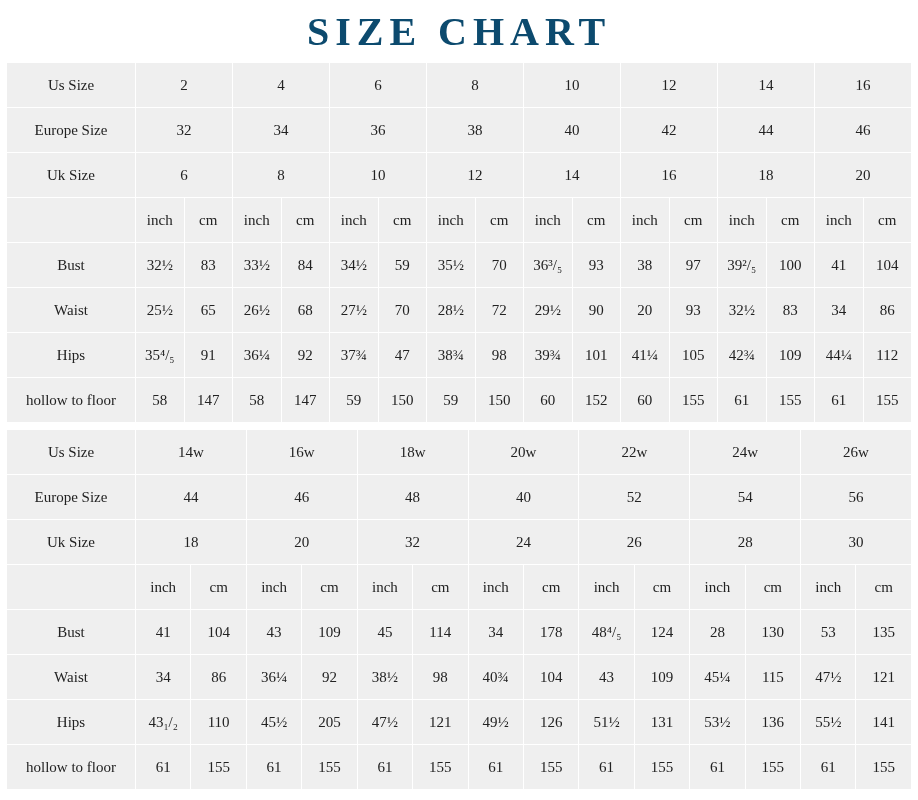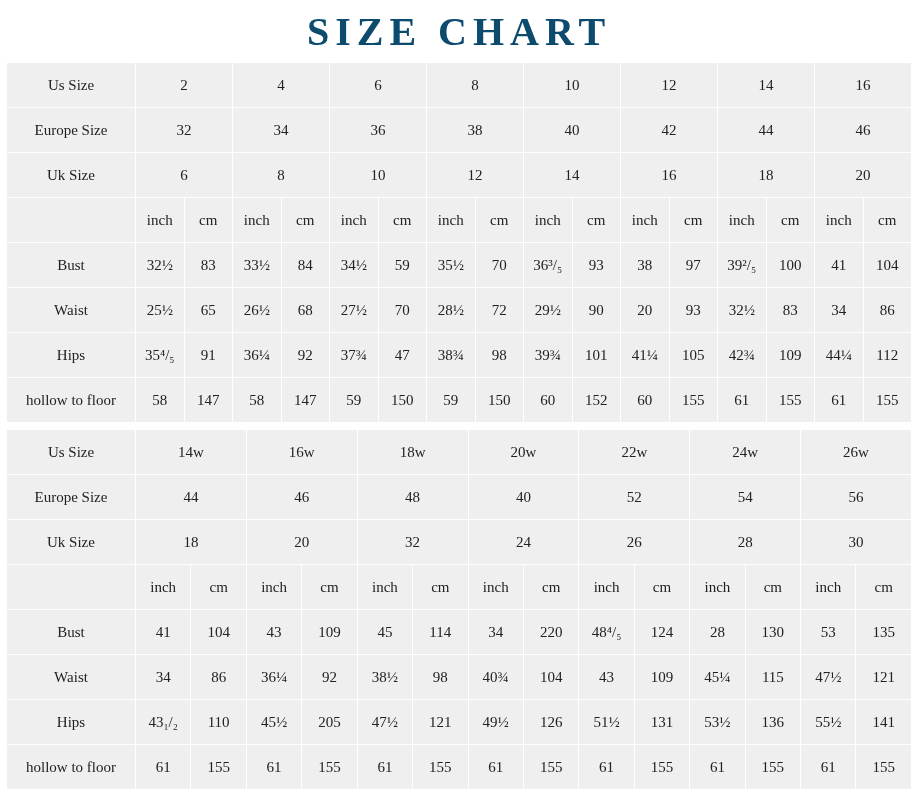--- a/index.html
+++ b/index.html
@@ -263,21 +263,21 @@
       </tr>
       <tr>
         <td class="hdr">Bust</td>
         <td class="gray">41</td>
         <td class="pink">104</td>
         <td class="gray">43</td>
         <td class="pink">109</td>
         <td class="gray">45</td>
         <td class="pink">114</td>
         <td class="gray">34</td>
-        <td class="pink">220</td>
+        <td class="pink">178</td>
         <td class="gray">48⁴/₅</td>
         <td class="pink">124</td>
         <td class="gray">28</td>
         <td class="pink">130</td>
         <td class="gray">53</td>
         <td class="pink">135</td>
       </tr>
       <tr>
         <td class="hdr">Waist</td>
         <td class="gray">34</td>

